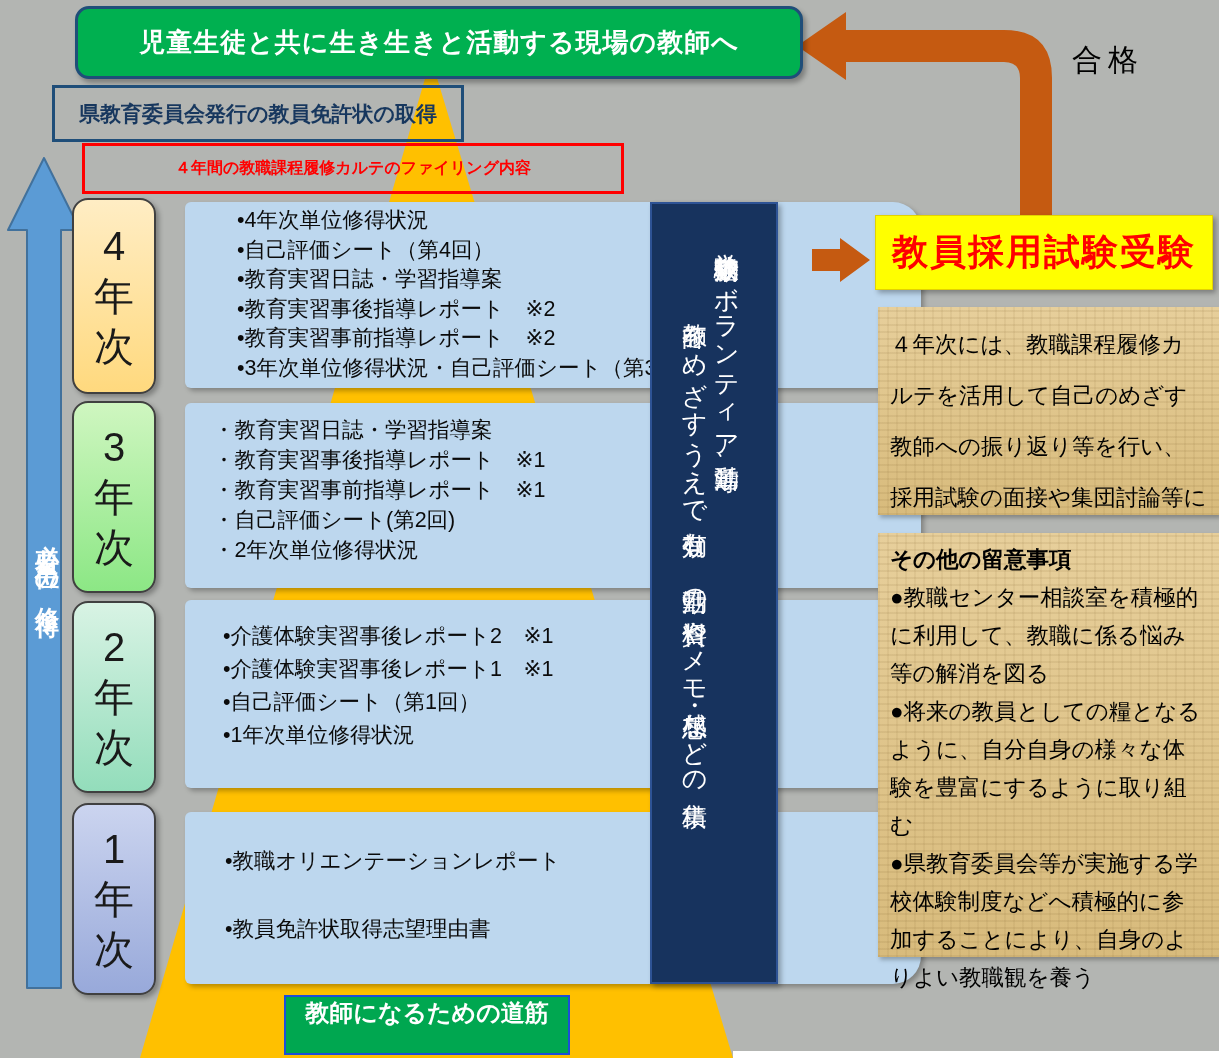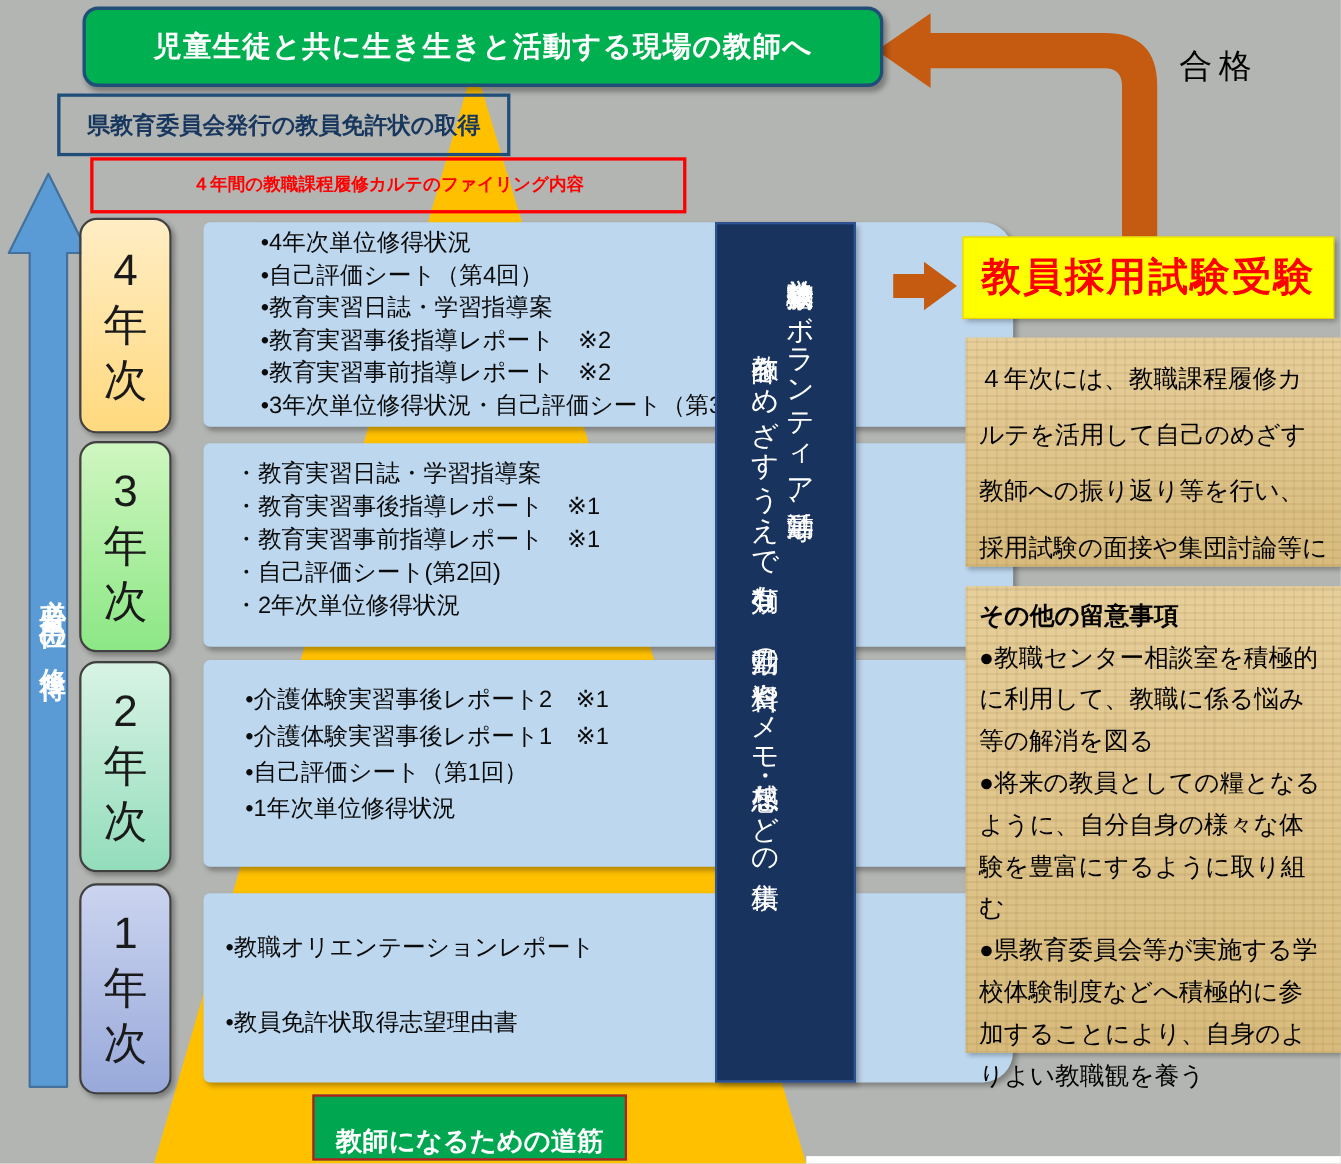--- a/index.html
+++ b/index.html
@@ -71,21 +71,21 @@
   .panel{
     left:157px;width:736px;z-index:2;
     background:#BDD7EE;border-radius:6px 28px 28px 6px;
     box-shadow:3px 3px 5px rgba(0,0,0,.28);
     box-sizing:border-box;
     font-size:21.5px;font-weight:500;color:#0b0b0b;margin-left:28px;
   }
   .p4{top:202px;height:186px;padding:4px 8px 0 52px;line-height:29.5px;}
   .p3{top:403px;height:185px;padding:12px 8px 0 28px;line-height:30px;}
   .p2{top:600px;height:188px;padding:20px 8px 0 38px;line-height:33px;}
-  .p1{top:812px;height:172px;padding:34px 8px 0 20px;line-height:30px;}
+  .p1{top:812px;height:172px;padding:34px 8px 0 40px;line-height:30px;}
   .p1 .item{margin-bottom:38px;}
 
   
   .navy-col{
     left:650px;top:202px;width:128px;height:782px;z-index:5;
     background:#17335E;border:2px solid #2E5395;box-sizing:border-box;
     box-shadow:3px 3px 5px rgba(0,0,0,.3);
   }
   .vline{position:absolute;writing-mode:vertical-rl;color:#fff;font-size:25px;font-weight:500;letter-spacing:1px;}
   .vline1{right:32px;top:30px;}
@@ -110,22 +110,22 @@
       linear-gradient(180deg,#E7CF9B,#D8BB7C);
     box-shadow:2px 3px 4px rgba(0,0,0,.25);
   }
   .note1{left:878px;top:307px;width:341px;height:208px;padding:12px 12px 0 12px;font-size:22.5px;line-height:51px;font-weight:500;}
   .note2{left:878px;top:533px;width:341px;height:424px;padding:8px 12px 0 12px;font-size:22.5px;line-height:38px;font-weight:500;}
   .note2 .title{font-weight:bold;}
 
   
   .path-banner{
     left:284px;top:995px;width:286px;height:60px;z-index:4;
-    background:#00A750;border:2px solid #b91c1c;box-sizing:border-box;
-    display:flex;align-items:flex-end;justify-content:center;
+    background:#00A750;border:2px solid #1d4ed8;box-sizing:border-box;
+    display:flex;align-items:flex-start;justify-content:center;
     color:#fff;font-size:24px;font-weight:bold;
   }
 </style>
 </head>
 <body>
 
 <div class="canvas">
 
   <div class="abs pyramid"></div>
   <div class="abs white-strip"></div>

